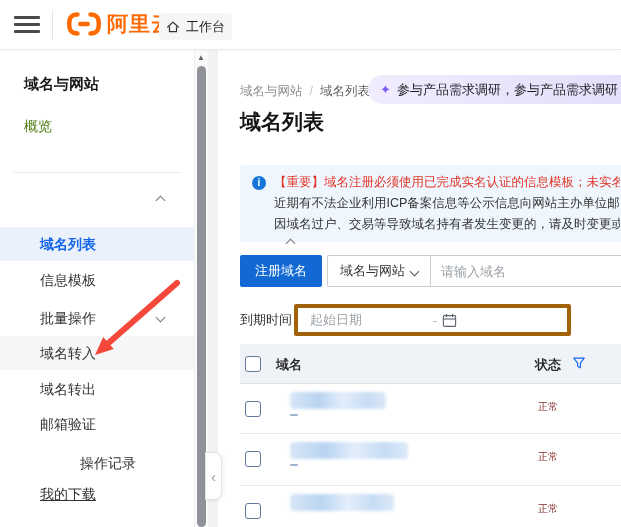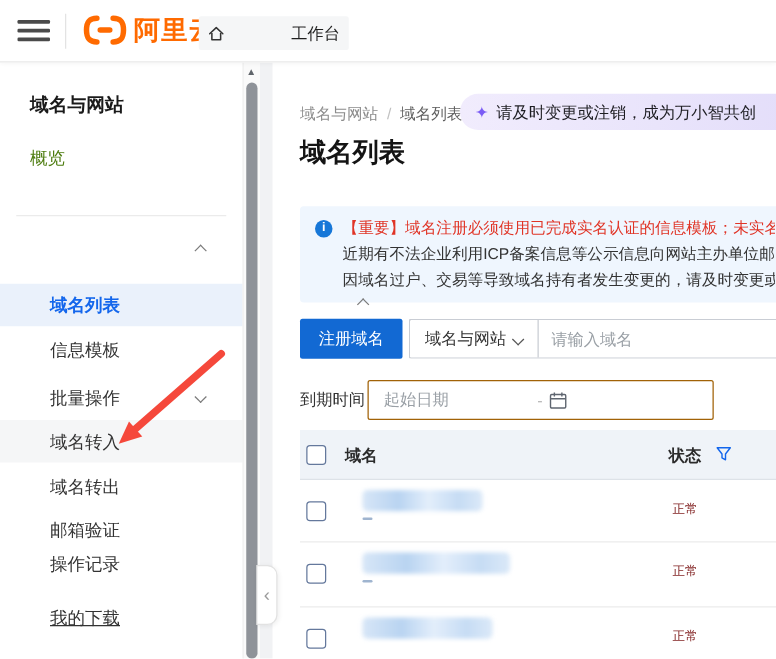--- a/index.html
+++ b/index.html
@@ -8,21 +8,21 @@
 
   
   .topbar { position:absolute; left:0; top:0; width:621px; height:50px; background:#fff;
             border-bottom:1px solid #e9e9e9; box-shadow:0 1px 3px rgba(0,0,0,.04); z-index:30; }
   .hamburger { position:absolute; left:14px; top:16px; width:26px; height:18px; cursor:pointer; }
   .hamburger span { display:block; height:2.6px; background:#4a4a4a; border-radius:1px; margin-bottom:4.6px; }
   .topbar-divider { position:absolute; left:52px; top:11px; width:1px; height:28px; background:#e3e3e3; }
   .logo { position:absolute; left:66px; top:10px; display:flex; align-items:center; cursor:pointer; }
   .logo-text { color:#FF6A00; font-size:21px; font-weight:700; letter-spacing:1px; margin-left:5px; }
   .workbench { position:absolute; left:159px; top:13px; height:27px; background:#f5f6f7; border-radius:2px;
-               display:flex; align-items:center; padding:0 7px; font-size:13px; color:#1f1f1f; cursor:pointer;gap:47px; }
+               display:flex; align-items:center; padding:0 7px; font-size:13px; color:#1f1f1f; cursor:pointer; }
   .workbench svg { margin-right:6px; }
 
   
   .sidebar { position:absolute; left:0; top:50px; width:196px; height:477px; background:#fff; z-index:5; }
   .side-title { position:absolute; left:24px; top:25px; font-size:15px; font-weight:700; color:#1a1a1a; }
   .side-item { position:absolute; font-size:14px; color:#4d7c0f; cursor:pointer; white-space:nowrap; }
   .side-divider { position:absolute; left:13px; top:122px; width:168px; border-top:1px solid #ebebeb; }
   .side-row { position:absolute; left:0; width:196px; height:34px; line-height:34px; font-size:14px;
               color:#333; cursor:pointer; }
   .side-row .lbl { margin-left:40px; }
@@ -73,21 +73,21 @@
   .search-group { position:absolute; left:109px; top:205px; width:300px; height:32px;
                   border:1px solid #c9cdd4; border-right:none; border-radius:2px 0 0 2px; display:flex; background:#fff; }
   .search-select { width:104px; display:flex; align-items:center; padding:0 10px 0 12px; font-size:13px;
                    color:#333; border-right:1px solid #c9cdd4; cursor:pointer; position:relative; }
   .search-select .chev { border-color:#555; position:absolute; right:12px; top:12px; transform:rotate(45deg); }
   .search-input { flex:1; border:none; outline:none; padding:0 10px; font-size:13px; color:#333;
                   font-family:"Liberation Sans", sans-serif; background:transparent; }
   .search-input::placeholder { color:#9aa0a6; }
 
   .expiry-label { position:absolute; left:22px; top:254px; height:32px; line-height:32px; font-size:13px; color:#333; }
-  .date-box { position:absolute; left:76px; top:254px; width:277px; height:32px; border:1px solid #a16207;
+  .date-box { position:absolute; left:76px; top:254px; width:277px; height:32px; border:4px solid #a16207;
               border-radius:2px; display:flex; align-items:center; font-size:13px; background:#fff; cursor:pointer; }
   .date-ph { color:#9aa0a6; }
   .date-start { margin-left:12px; width:118px; }
   .date-sep { color:#b8b8b8; width:14px; text-align:center; }
   .date-end { margin-left:12px; flex:1; }
   .cal-icon { margin-right:11px; display:flex; }
 
   
   .table { position:absolute; left:22px; top:294px; width:392px; }
   .thead { position:relative; height:40px; background:#eff3f8; border-bottom:1px solid #dde2e8; }
@@ -169,21 +169,21 @@
     </div>
 
     <div class="side-row" style="top:322px;">
       <span class="lbl">域名转出</span>
     </div>
 
     <div class="side-row" style="top:357px;">
       <span class="lbl">邮箱验证</span>
     </div>
 
-    <div class="side-row" style="top:384px;">
+    <div class="side-row" style="top:396px;padding-left:40px;">
       <span class="lbl">操作记录</span>
     </div>
 
     <div class="side-row" style="top:427px;text-decoration:underline;">
       <span class="lbl">我的下载</span>
     </div>
   </div>
 
   <div class="side-scroll-track"></div>
   <div class="scroll-up-arrow" style="position:absolute; left:197px; top:53px; font-size:8px; color:#60656b; z-index:7;">▲</div>
@@ -194,21 +194,21 @@
   </div>
 
   <div class="main">
 
     <div class="breadcrumb">
       <a>域名与网站</a><span class="sep">/</span><a class="crumb-current">域名列表</a>
     </div>
 
     <div class="banner">
       <span class="sparkle">✦</span>
-      <span>请及时变更或注销，成为万小智共创</span>
+      <span>参与产品需求调研，参与产品需求调研</span>
     </div>
 
     <div class="page-title">域名列表</div>
 
     <div class="alert">
       <i class="info-icon">i</i>
       <div class="alert-line important">【重要】域名注册必须使用已完成实名认证的信息模板；未实名认证</div>
       <div class="alert-line">近期有不法企业利用ICP备案信息等公示信息向网站主办单位邮寄域名</div>
       <div class="alert-line">因域名过户、交易等导致域名持有者发生变更的，请及时变更或注销</div>
     </div>

